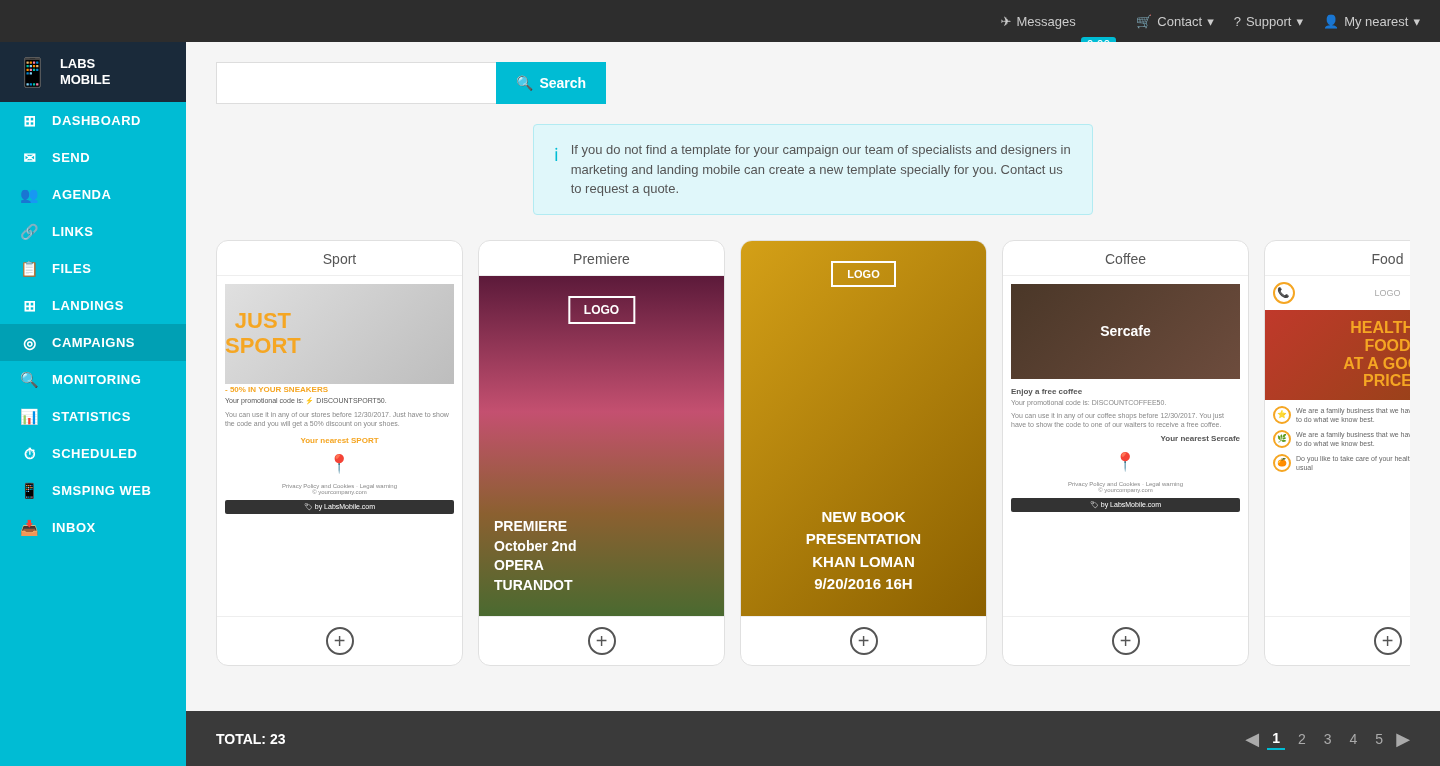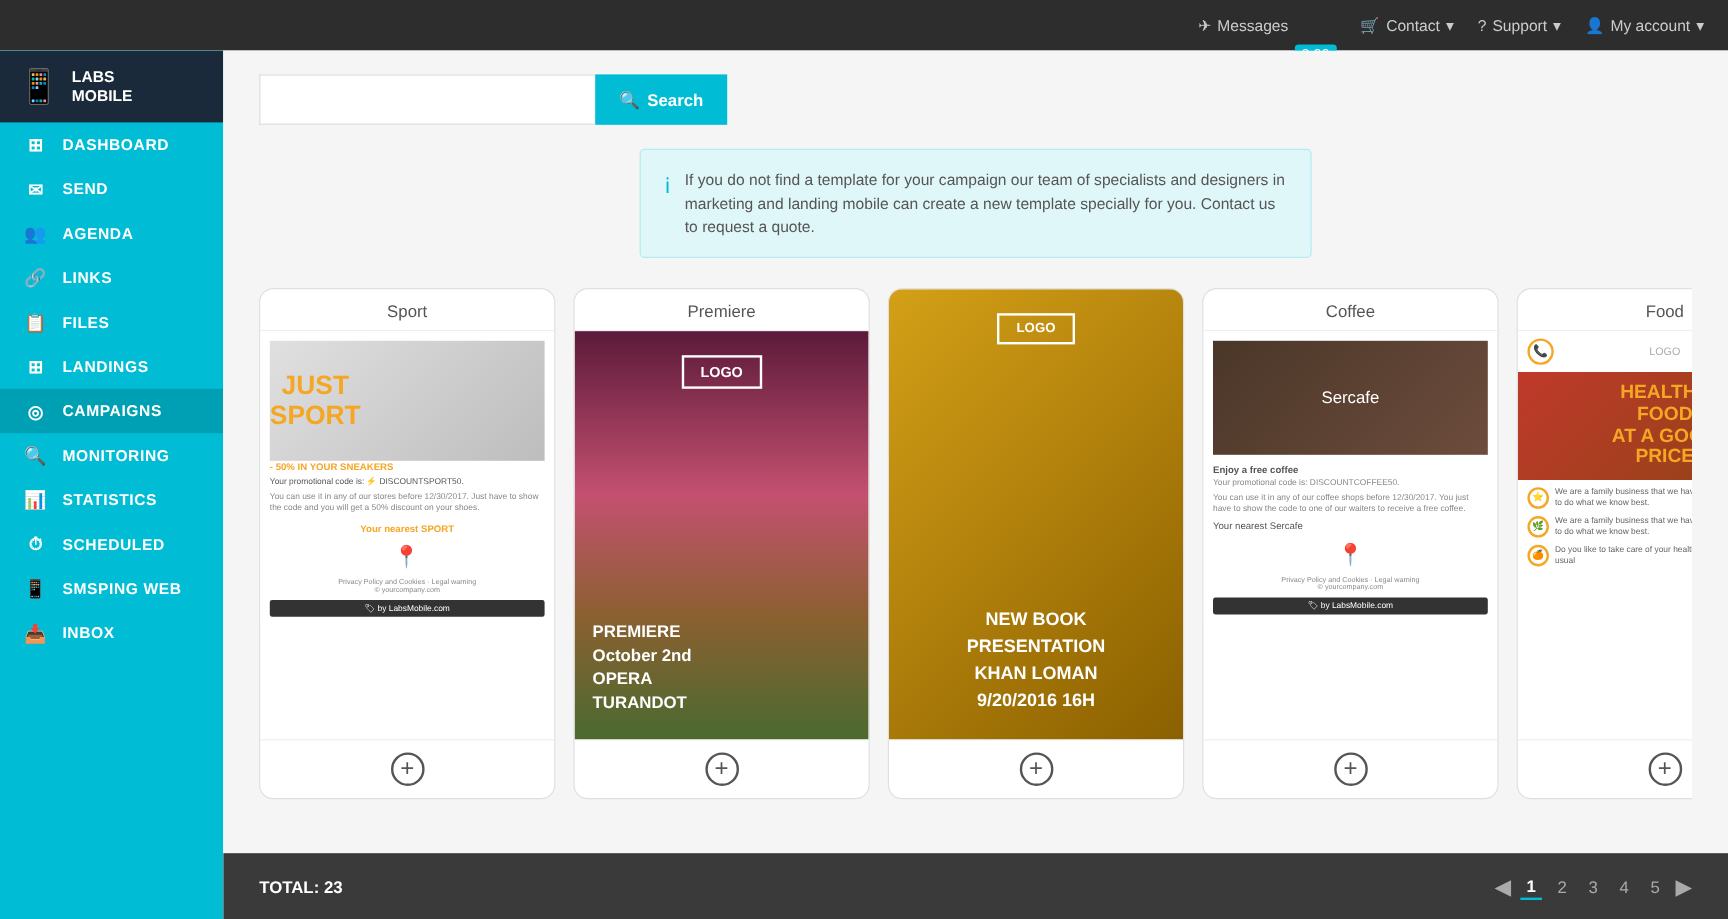--- a/index.html
+++ b/index.html
@@ -266,26 +266,26 @@
       height: 95px;
       display: flex;
       align-items: center;
       justify-content: center;
       margin-bottom: 8px;
       position: relative;
     }
     .coffee-brand {
       color: #fff;
       font-size: 14px;
-      font-weight: normal;
+      font-weight: bold;
     }
     .coffee-promo { color: #555; font-size: 8px; font-weight: bold; margin-bottom: 3px; }
     .coffee-code { color: #888; font-size: 7px; margin-bottom: 5px; }
     .coffee-desc { color: #888; font-size: 7px; margin-bottom: 5px; line-height: 1.3; }
-    .coffee-nearest { color: #555; font-size: 8px; font-weight: normal; text-align: left; margin-bottom: 8px; }
+    .coffee-nearest { color: #555; font-size: 8px; font-weight: bold; text-align: right; margin-bottom: 8px; }
     .coffee-pin { text-align: center; font-size: 18px; color: #888; margin-bottom: 8px; }
     .coffee-links { text-align: center; color: #888; font-size: 6px; margin-bottom: 5px; }
     .coffee-footer { background: #333; color: #fff; text-align: center; padding: 3px; font-size: 7px; border-radius: 2px; }
 
     
     .food-preview {
       background: #fff;
       height: 100%;
       display: flex;
       flex-direction: column;
@@ -407,21 +407,21 @@
     <span>Contact</span>
     <span>▾</span>
   </div>
   <div class="top-nav-item">
     <span>?</span>
     <span>Support</span>
     <span>▾</span>
   </div>
   <div class="top-nav-item">
     <span>👤</span>
-    <span>My account</span>
+    <span>My nearest</span>
     <span>▾</span>
   </div>
 </nav>
 
 <div class="layout">
 
   <aside class="sidebar">
     <div class="sidebar-logo">
       <span class="logo-icon">📱</span>
       <div class="logo-text">

